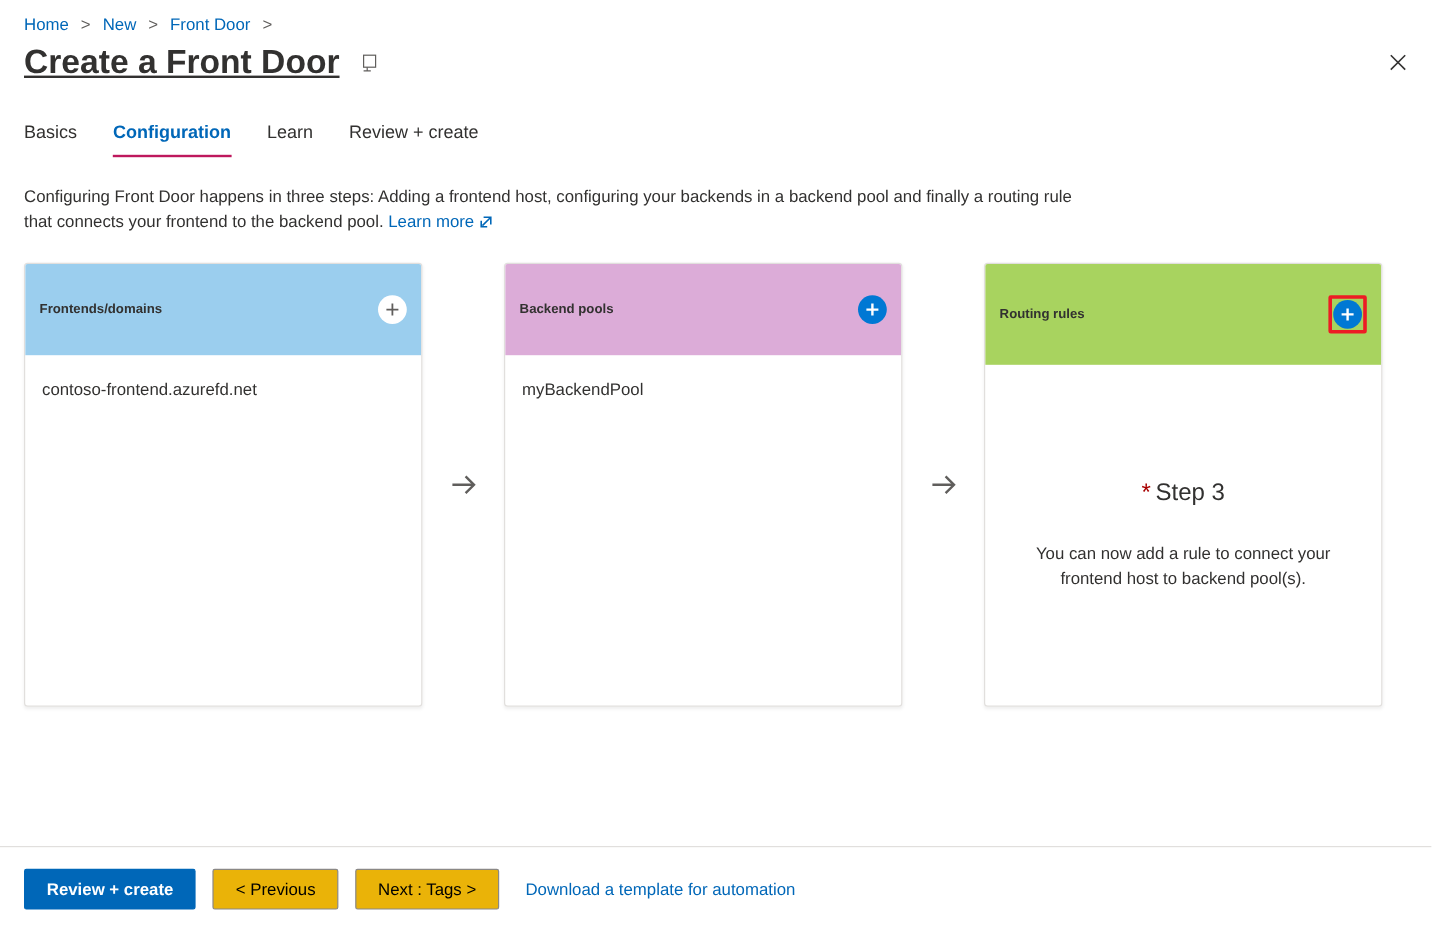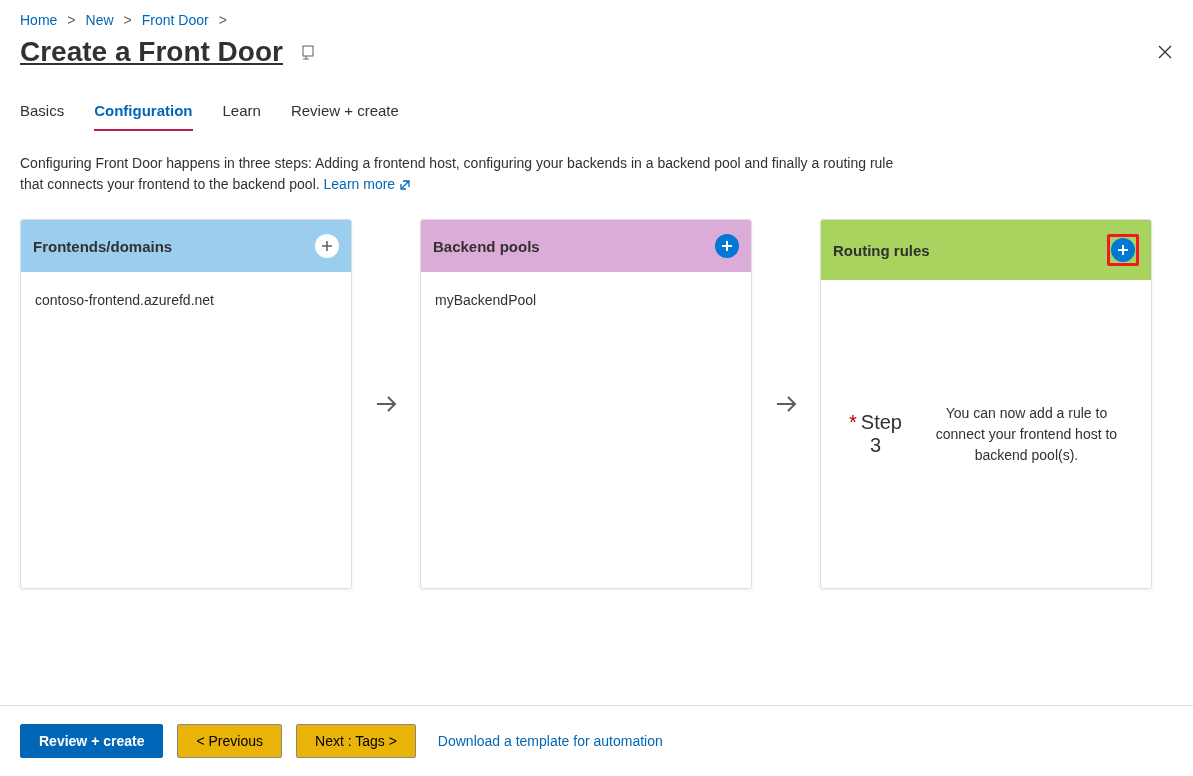--- a/index.html
+++ b/index.html
@@ -18,32 +18,32 @@
 
     .tabs { display: flex; gap: 30px; padding: 0 20px; border-bottom: none; }
     .tab { font-size: 15px; padding: 8px 0 10px; color: #323130; cursor: pointer; }
     .tab.active { color: #0067b8; font-weight: 600; border-bottom: 2px solid #be185d; }
 
     .desc { padding: 22px 20px 24px; font-size: 14px; max-width: 920px; line-height: 1.5; }
     .desc a { display: inline-flex; align-items: center; gap: 4px; }
 
     .config-row { display: flex; align-items: center; gap: 16px; padding: 0 20px; }
     .config-card { width: 332px; height: 370px; border: 1px solid #e1dfdd; border-radius: 3px; box-shadow: 0 1px 3px rgba(0,0,0,0.07); display: flex; flex-direction: column; overflow: hidden; }
-    .card-header { display: flex; align-items: center; justify-content: space-between; padding: 14px 12px; font-size: 15px; font-weight: 600; }
+    .card-header { display: flex; align-items: center; justify-content: space-between; padding: 26px 12px; font-size: 11px; font-weight: 600; }
     .hdr-blue   { background: #9bceee; }
     .hdr-purple { background: #dcacd8; }
     .hdr-green  { background: #a8d35f; }
     .add-btn { width: 24px; height: 24px; border-radius: 50%; background: #fff; display: flex; align-items: center; justify-content: center; cursor: pointer; }
     .add-btn.blue { background: #0078d4; }
     .add-btn svg line { stroke: #605e5c; stroke-width: 1.5; }
     .add-btn.blue svg line { stroke: #fff; stroke-width: 2; }
     .highlight { border: 3px solid #ed1c24; padding: 1px; border-radius: 2px; }
     .card-body { flex: 1; padding: 14px 14px; font-size: 14px; }
     .card-item { padding: 6px 0; }
-    .step-body { flex: 1; display: flex; flex-direction: row; align-items: center; justify-content: center; padding: 0 28px; text-align: center; gap: 28px; }
+    .step-body { flex: 1; display: flex; flex-direction: column; align-items: center; justify-content: center; padding: 0 28px; text-align: center; gap: 28px; }
     .step-title { font-size: 20px; font-weight: 400; }
     .req { color: #a80000; margin-right: 4px; }
     .step-text { font-size: 14px; color: #323130; line-height: 1.5; }
 
     .arrow { color: #605e5c; display: flex; align-items: center; justify-content: center; width: 36px; }
 
     .footer { position: absolute; left: 0; right: 0; bottom: 0; border-top: 1px solid #e1dfdd; padding: 18px 20px; display: flex; align-items: center; gap: 14px; }
     .btn { font-size: 14px; padding: 8px 18px; border: 1px solid #8a8886; background: #eab308; cursor: pointer; border-radius: 2px; }
     .btn.primary { background: #0067b8; color: #fff; border-color: #0067b8; font-weight: 600; }
     .footer a { font-size: 14px; margin-left: 8px; }

